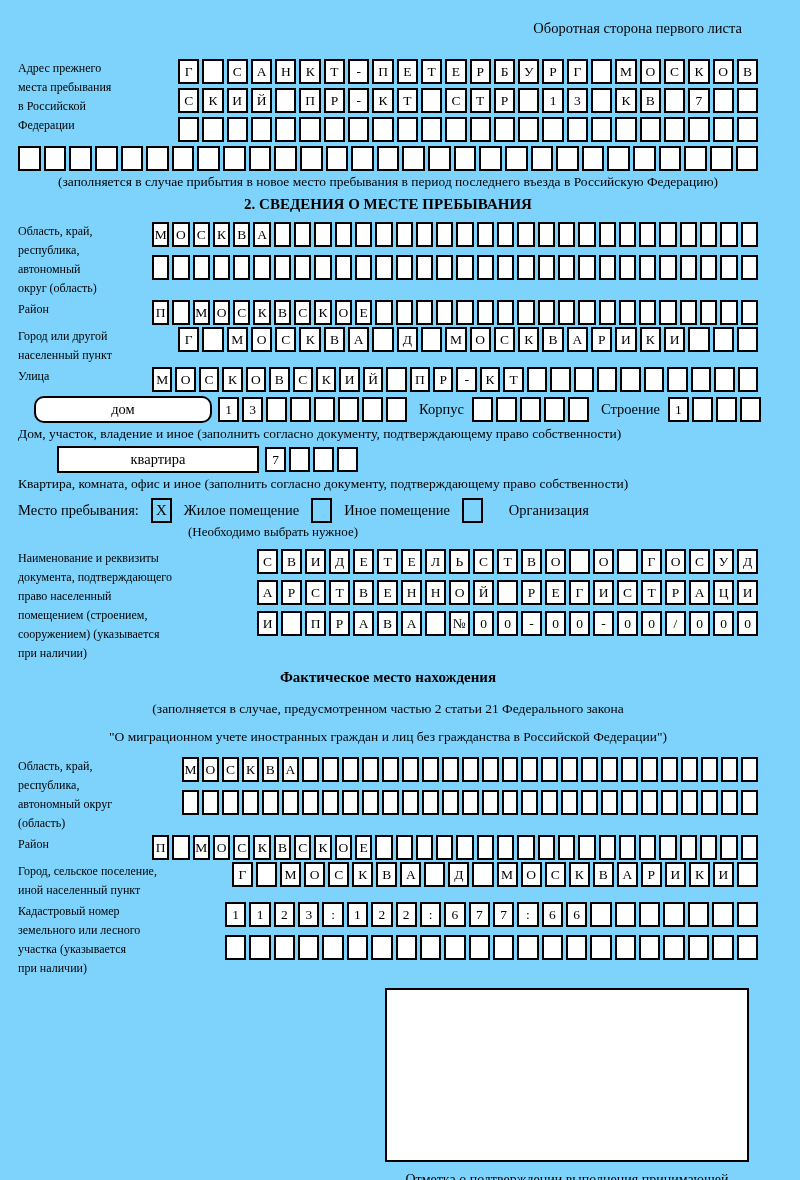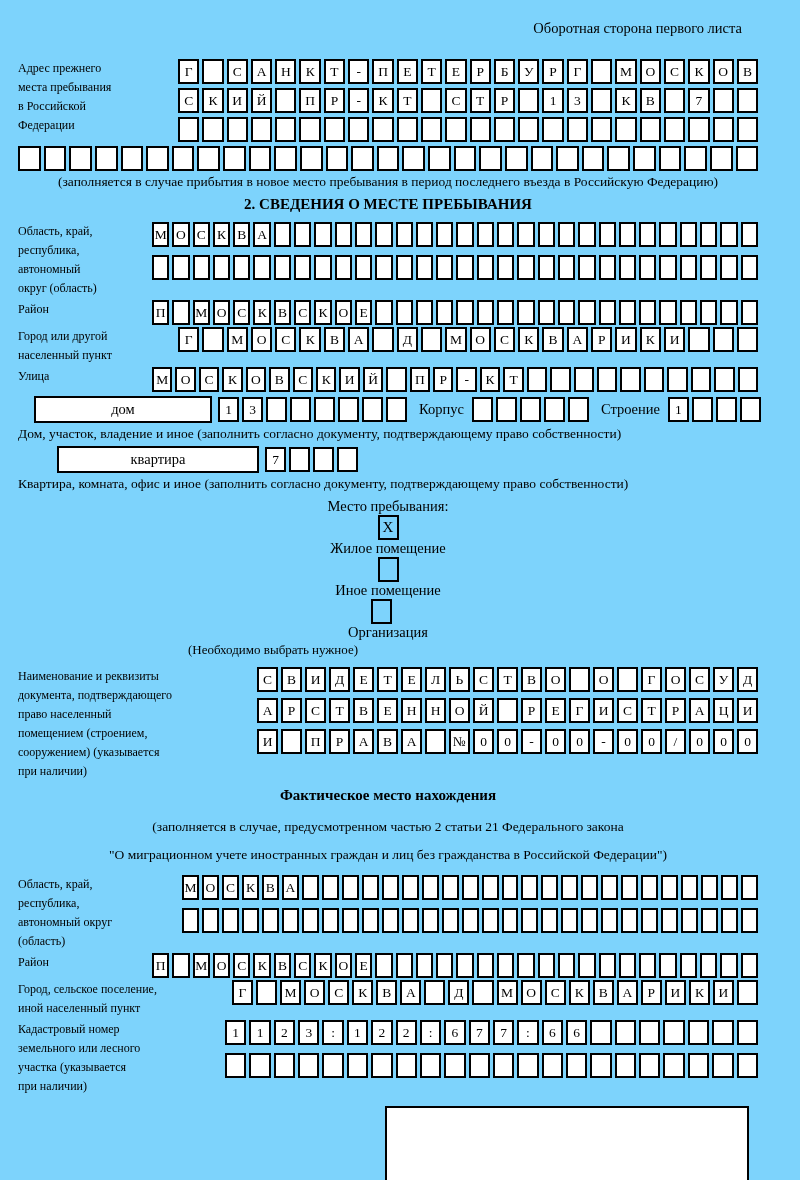--- a/index.html
+++ b/index.html
@@ -24,24 +24,24 @@
   }
   .cellrow.fixed{flex:0 0 auto;}
   .cellrow.fixed .cell{flex:0 0 21px;}
   .mt4{margin-top:4px;}
   .caption{font-size:13.5px;text-align:center;margin:3px 0 6px;}
   .caption-left{font-size:13.5px;text-align:left;margin:3px 0 4px;}
   .sec-title{font-weight:bold;font-size:15px;text-align:center;margin:6px 0 9px;}
   .dom-row{display:flex;align-items:center;margin:4px 0 2px 16px;}
   .wide-box{border:2px solid #000;height:27px;box-sizing:border-box;display:flex;
     align-items:center;justify-content:center;font-size:14.5px;background:#fff;flex-shrink:0;}
-  .dom-box{width:178px;margin-right:6px;}
+  .dom-box{width:178px;margin-right:6px;border-radius:10px;}
   .kv-box{width:202px;margin-right:6px;margin-left:23px;}
   .inline-lbl{font-size:14.5px;margin:0 8px 0 12px;flex-shrink:0;text-align:center;}
-  .chk-row{display:flex;align-items:center;font-size:14.5px;margin:6px 0 1px;flex-direction:column;}
+  .chk-row{display:flex;align-items:center;font-size:14.5px;margin:6px 0 1px;}
   .chkbox{width:21px;height:25px;border:2px solid #000;box-sizing:border-box;display:flex;
     align-items:center;justify-content:center;font-size:15px;margin:0 12px;flex-shrink:0;}
   .chkbox.last{margin-right:26px;}
   .note{font-size:13px;margin:1px 0 9px 170px;}
   .sub{white-space:pre-line;text-align:center;font-size:13.5px;line-height:28px;margin:2px 0 6px;}
   .stamp-wrap{width:382px;margin:10px 0 0 auto;}
   .stamp-box{width:364px;height:174px;border:2px solid #000;box-sizing:border-box;margin:0 auto 8px;background:#fff;}
   .stamp-cap{font-size:14px;line-height:19.5px;text-align:center;white-space:pre-line;}
 </style>
 </head>

